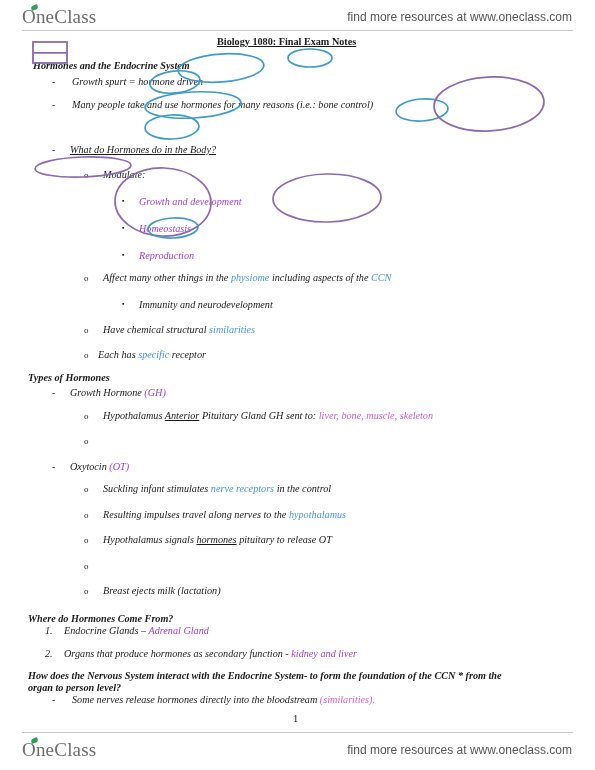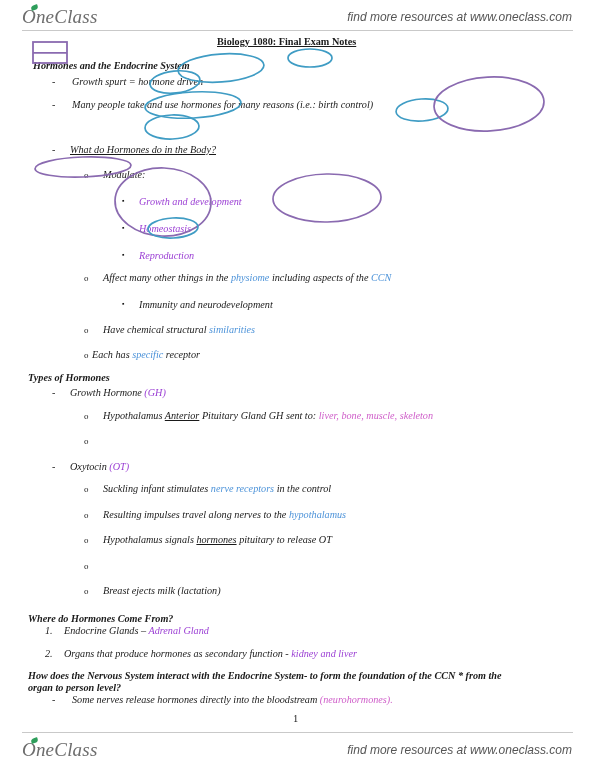--- a/index.html
+++ b/index.html
@@ -19,21 +19,20 @@
   }
 
   
   .brand-bar {
     position: absolute;
     left: 0;
     width: 594px;
     height: 34px;
     display: flex;
     align-items: center;
-    font-style: italic;
   }
   #header-bar { top: 0; }
   #footer-bar { top: 733px; }
 
   .rule {
     position: absolute;
     left: 22px;
     width: 551px;
     height: 0;
     border-top: 1px solid #c9c9c9;
@@ -138,21 +137,21 @@
   <div class="doc">
 
     <div class="line bold upright u" style="left:217px; top:36px;">Biology 1080: Final Exam Notes</div>
 
     <div class="line bold" style="left:33px; top:60px;">Hormones and the Endocrine System</div>
 
     <div class="bullet b-dash" style="left:52px; top:76px;">-</div>
     <div class="line" style="left:72px; top:76px;">Growth spurt = hormone driven</div>
 
     <div class="bullet b-dash" style="left:52px; top:99px;">-</div>
-    <div class="line" style="left:72px; top:99px;">Many people take and use hormones for many reasons (i.e.: birth control)</div>
+    <div class="line" style="left:72px; top:99px;">Many people take and use hormones for many reasons (i.e.: bone control)</div>
 
     <div class="bullet b-dash" style="left:52px; top:144px;">-</div>
     <div class="line u" style="left:70px; top:144px;">What do Hormones do in the Body?</div>
 
     <div class="bullet b-circle" style="left:84px; top:170px;">o</div>
     <div class="line" style="left:103px; top:169px;">Modulate:</div>
 
     <div class="bullet b-square" style="left:122px; top:197px;">▪</div>
     <div class="line violet" style="left:139px; top:196px;">Growth and development</div>
 
@@ -165,21 +164,21 @@
     <div class="bullet b-circle" style="left:84px; top:273px;">o</div>
     <div class="line" style="left:103px; top:272px;"><span>Affect many other things in the </span><span class="blue">physiome</span><span> including aspects of the </span><span class="blue">CCN</span></div>
 
     <div class="bullet b-square" style="left:122px; top:300px;">▪</div>
     <div class="line" style="left:139px; top:299px;">Immunity and neurodevelopment</div>
 
     <div class="bullet b-circle" style="left:84px; top:325px;">o</div>
     <div class="line" style="left:103px; top:324px;"><span>Have chemical structural </span><span class="blue">similarities</span></div>
 
     <div class="bullet b-circle" style="left:84px; top:350px;">o</div>
-    <div class="line" style="left:92px; top:349px;"><span>Each has </span><span class="blue">specific</span><span> receptor</span></div>
+    <div class="line" style="left:98px; top:349px;"><span>Each has </span><span class="blue">specific</span><span> receptor</span></div>
 
     <div class="line bold" style="left:28px; top:372px;">Types of Hormones</div>
 
     <div class="bullet b-dash" style="left:52px; top:387px;">-</div>
     <div class="line" style="left:70px; top:387px;"><span>Growth Hormone </span><span class="violet">(GH)</span></div>
 
     <div class="bullet b-circle" style="left:84px; top:411px;">o</div>
     <div class="line" style="left:103px; top:410px;"><span>Hypothalamus </span><span class="u">Anterior</span><span> Pituitary Gland GH sent to: </span><span class="magenta">liver, bone, muscle, skeleton</span></div>
 
     <div class="bullet b-circle" style="left:84px; top:436px;">o</div>
@@ -206,21 +205,21 @@
     <div class="bullet b-num" style="left:45px; top:625px;">1.</div>
     <div class="line" style="left:64px; top:625px;"><span>Endocrine Glands – </span><span class="violet">Adrenal Gland</span></div>
 
     <div class="bullet b-num" style="left:45px; top:648px;">2.</div>
     <div class="line bold" style="left:28px; top:670px;">How does the Nervous System interact with the Endocrine System- to form the foundation of the CCN * from the</div>
 
     <div class="line" style="left:64px; top:648px;"><span>Organs that produce hormones as secondary function - </span><span class="violet">kidney and liver</span></div>
     <div class="line bold" style="left:28px; top:682px;">organ to person level?</div>
 
     <div class="bullet b-dash" style="left:52px; top:694px;">-</div>
-    <div class="line" style="left:72px; top:694px;"><span>Some nerves release hormones directly into the bloodstream </span><span class="magenta">(neurohormones).</span></div>
+    <div class="line" style="left:72px; top:694px;"><span>Some nerves release hormones directly into the bloodstream </span><span class="magenta">(similarities).</span></div>
 
     <div class="page-number" style="left:293px; top:713px;">1</div>
   </div>
 
   <svg id="annotations" viewBox="0 0 595 770" width="595" height="770">
       <rect x="33" y="42" width="34" height="21" stroke-width="1.8" fill="none" stroke="#8a6ab0" stroke-linecap="round"></rect>
       <ellipse cx="310" cy="58" rx="22" ry="9" stroke-width="1.7" fill="none" stroke="#3f9cc4" stroke-linecap="round"></ellipse>
       <ellipse cx="221" cy="68" rx="43" ry="14" stroke-width="1.7" transform="rotate(-4 221 68)" fill="none" stroke="#3f9cc4" stroke-linecap="round"></ellipse>
       <ellipse cx="175" cy="82" rx="25" ry="11" stroke-width="1.7" transform="rotate(-6 175 82)" fill="none" stroke="#3f9cc4" stroke-linecap="round"></ellipse>
       <ellipse cx="193" cy="105" rx="48" ry="13" stroke-width="1.7" transform="rotate(-3 193 105)" fill="none" stroke="#3f9cc4" stroke-linecap="round"></ellipse>

